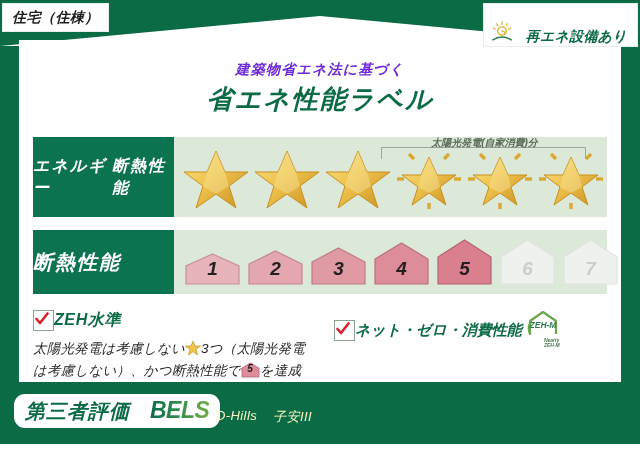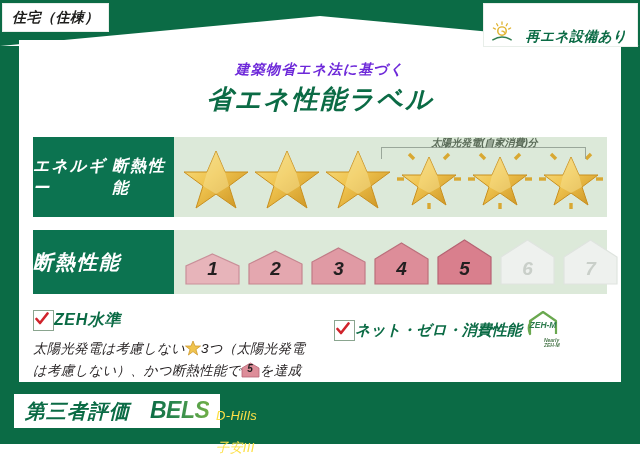--- a/index.html
+++ b/index.html
@@ -185,34 +185,34 @@
   
   .footer{
     position:absolute;left:0;bottom:0;width:640px;height:62px;
     background:#0b6b45;
     z-index:5;
   }
   .bels{
     position:absolute;left:14px;top:12px;
     background:#ffffff;
     padding:5px 11px 6px 11px;
-    display:flex;align-items:center;gap:8px;
+    display:flex;align-items:center;gap:8px;border-radius:11px;
   }
   .bels .jp{
     font-size:20px;font-weight:bold;color:#0b6b45;letter-spacing:1px;line-height:1;
   }
   .bels .en{
     font-size:23px;font-weight:bold;line-height:1;letter-spacing:-.5px;
     background:linear-gradient(90deg,#0b6b45 0%,#2f8a4e 45%,#6fae47 100%);
     -webkit-background-clip:text;background-clip:text;color:transparent;margin-left:12px;
   }
   .bldg{
     position:absolute;left:216px;top:26px;
-    color:#fde047;font-size:13px;letter-spacing:.4px;
-    display:flex;gap:16px;flex-direction:column;
+    color:#fef9c3;font-size:13px;letter-spacing:.4px;
+    display:flex;gap:16px;
   }
   .evaldate{
     position:absolute;right:14px;top:25px;
     color:#ffffff;font-size:13.5px;letter-spacing:.3px;
     display:flex;gap:6px;
   }
 </style>
 </head>
 <body>
 

